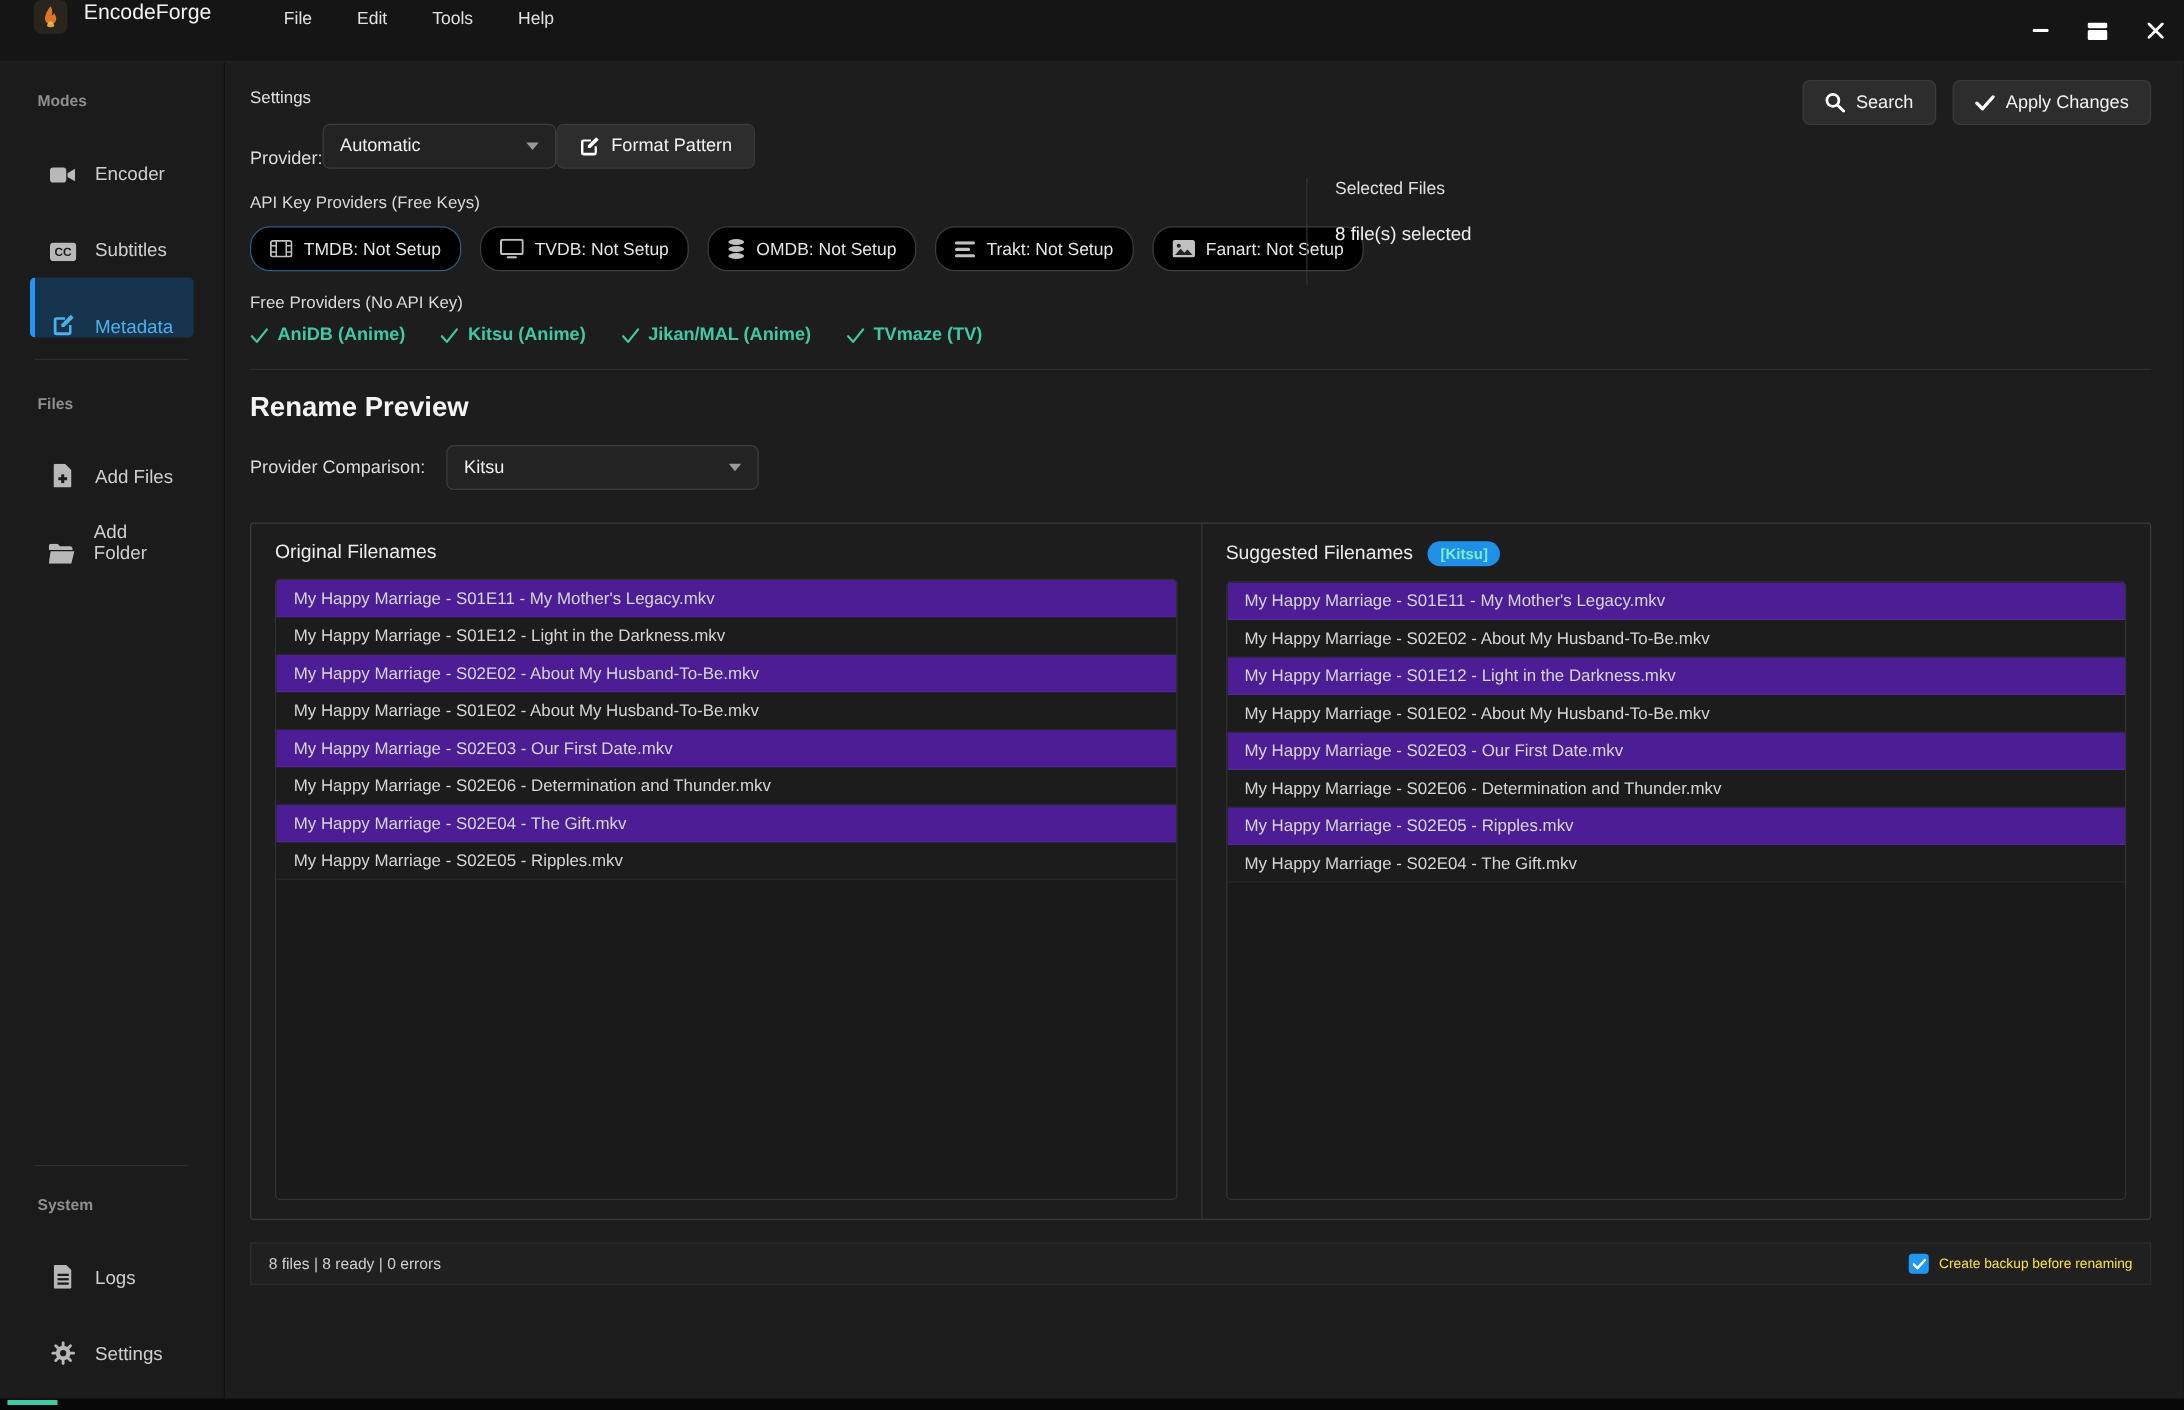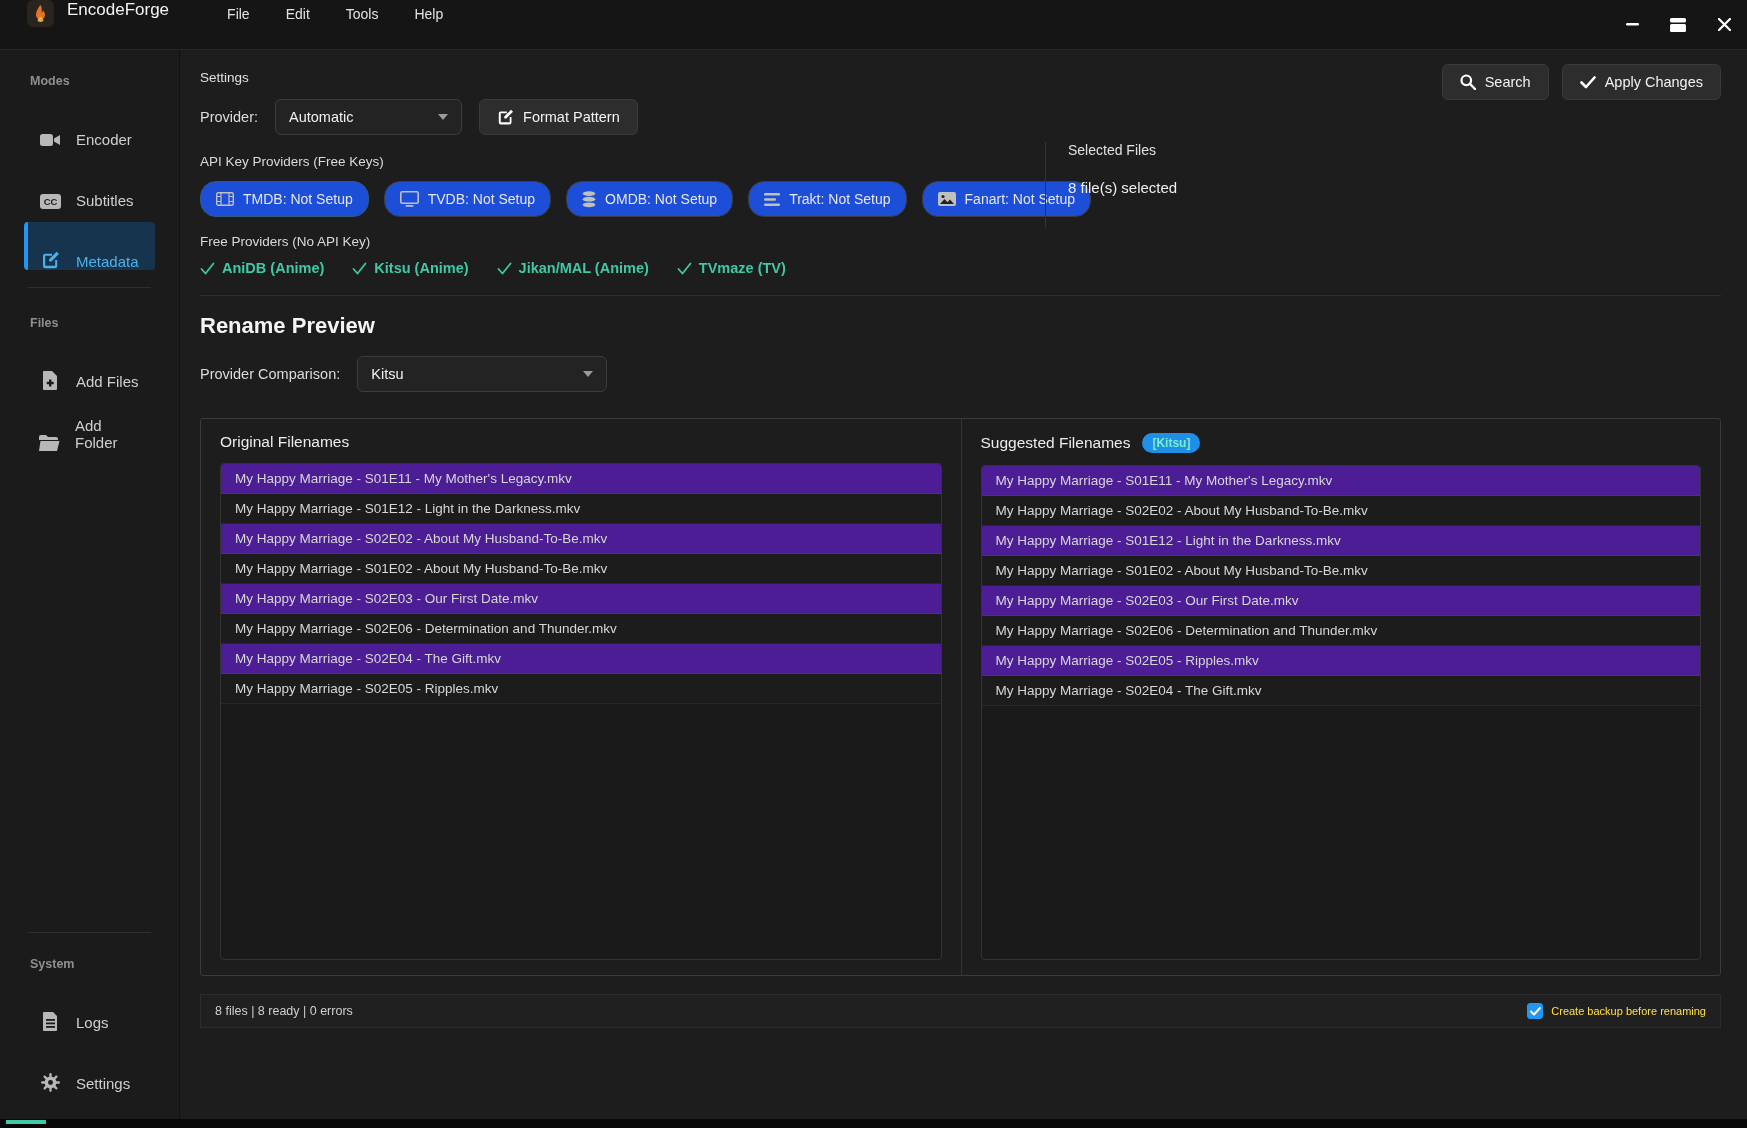--- a/index.html
+++ b/index.html
@@ -37,31 +37,31 @@
   .side-item{height:48px;display:flex;align-items:flex-end;gap:15px;padding:0 15px;border-radius:4px;margin-bottom:13px;color:#cfcfcf;font-size:15px;cursor:default}
   .side-item .icn{display:flex;align-items:center;justify-content:center;width:22px;color:#b8b8b8}
   .side-item.active{background:#16344e;border-left:4px solid var(--accent-blue);padding-left:11px;color:var(--active-text)}
   .side-item.active .icn{color:var(--active-text)}
   .side-div{border-top:1px solid #2e2e2e;margin:4px 4px}
   .side-bottom{margin-top:auto;padding-bottom:14px}
 
   
   .main{flex:1;position:relative;background:#1d1d1e;padding:0 26px 0 20px;min-width:0}
   .settings-title{font-size:13.5px;color:#e0e0e0;padding-top:20px}
-  .provider-row{display:flex;align-items:center;margin-top:14px;gap:17px}
+  .provider-row{display:flex;align-items:flex-end;margin-top:14px;}
   .field-label{font-size:14.5px;color:#dcdcdc}
   .select{height:36px;background:#232323;border:1px solid #3c3c3c;border-radius:6px;display:flex;align-items:center;justify-content:space-between;padding:0 13px;font-size:14.5px;color:#f0f0f0;cursor:default}
   .select.w-provider{width:187px}
   .select.w-compare{width:250px}
   .chev{width:0;height:0;border-left:5px solid transparent;border-right:5px solid transparent;border-top:6px solid #9a9a9a}
   .btn{height:36px;background:#2d2d2d;border:1px solid #3a3a3a;border-radius:6px;display:flex;align-items:center;gap:9px;padding:0 17px;font-size:14.5px;color:#f2f2f2;cursor:default}
   .top-actions{position:absolute;top:14px;right:26px;display:flex;gap:13px}
   .api-label{font-size:13.5px;color:#dadada;margin-top:19px}
   .chip-row{display:flex;gap:15px;margin-top:12px}
-  .chip{height:36px;background:#1d4ed8;border:1px solid #3c3c3c;border-radius:16px;display:flex;align-items:center;gap:9px;padding:0 15px;font-size:14px;color:#e6e6e6;cursor:default}
+  .chip{height:36px;background:#000000;border:1px solid #3c3c3c;border-radius:16px;display:flex;align-items:center;gap:9px;padding:0 15px;font-size:14px;color:#e6e6e6;cursor:default}
   .chip.hl{border-color:#2d5a7d}
   .chip .icn{color:#c0c0c0;display:flex;align-items:center}
   .free-label{font-size:13.5px;color:#dadada;margin-top:17px}
   .free-row{display:flex;gap:28px;margin-top:11px;align-items:center}
   .free-item{display:flex;align-items:center;gap:7px;color:var(--accent-teal);font-weight:bold;font-size:14.5px}
   .selected-files{position:absolute;left:865px;top:92px;border-left:1px solid #333;padding-left:22px;min-height:86px}
   .sf-label{font-size:14px;color:#e0e0e0}
   .sf-count{font-size:15px;color:#efefef;margin-top:21px}
   .hdiv{border-top:1px solid #2e2e2e;margin-top:19px}
   .rp-title{font-size:22px;color:#f4f4f4;margin-top:17px;font-weight:bold}

